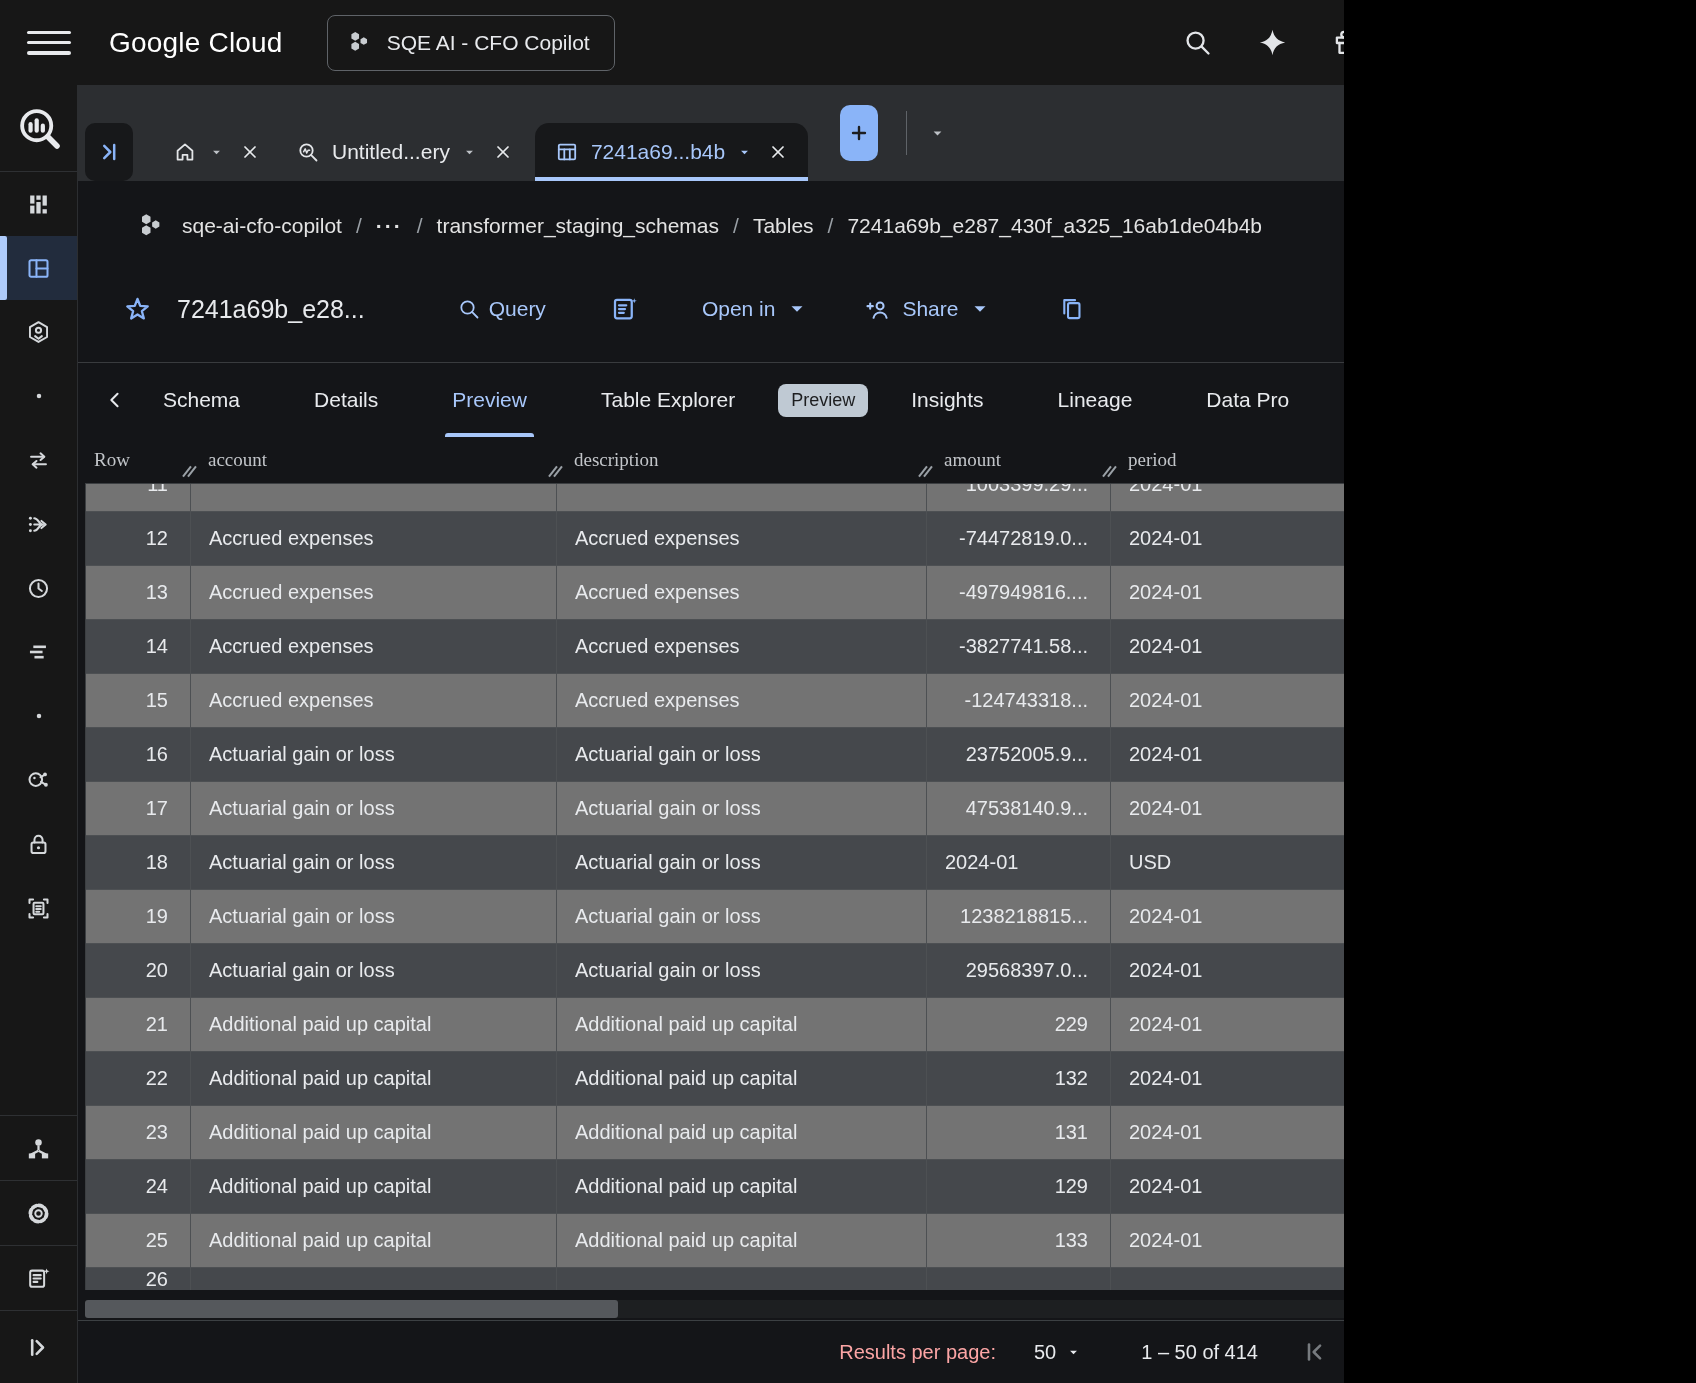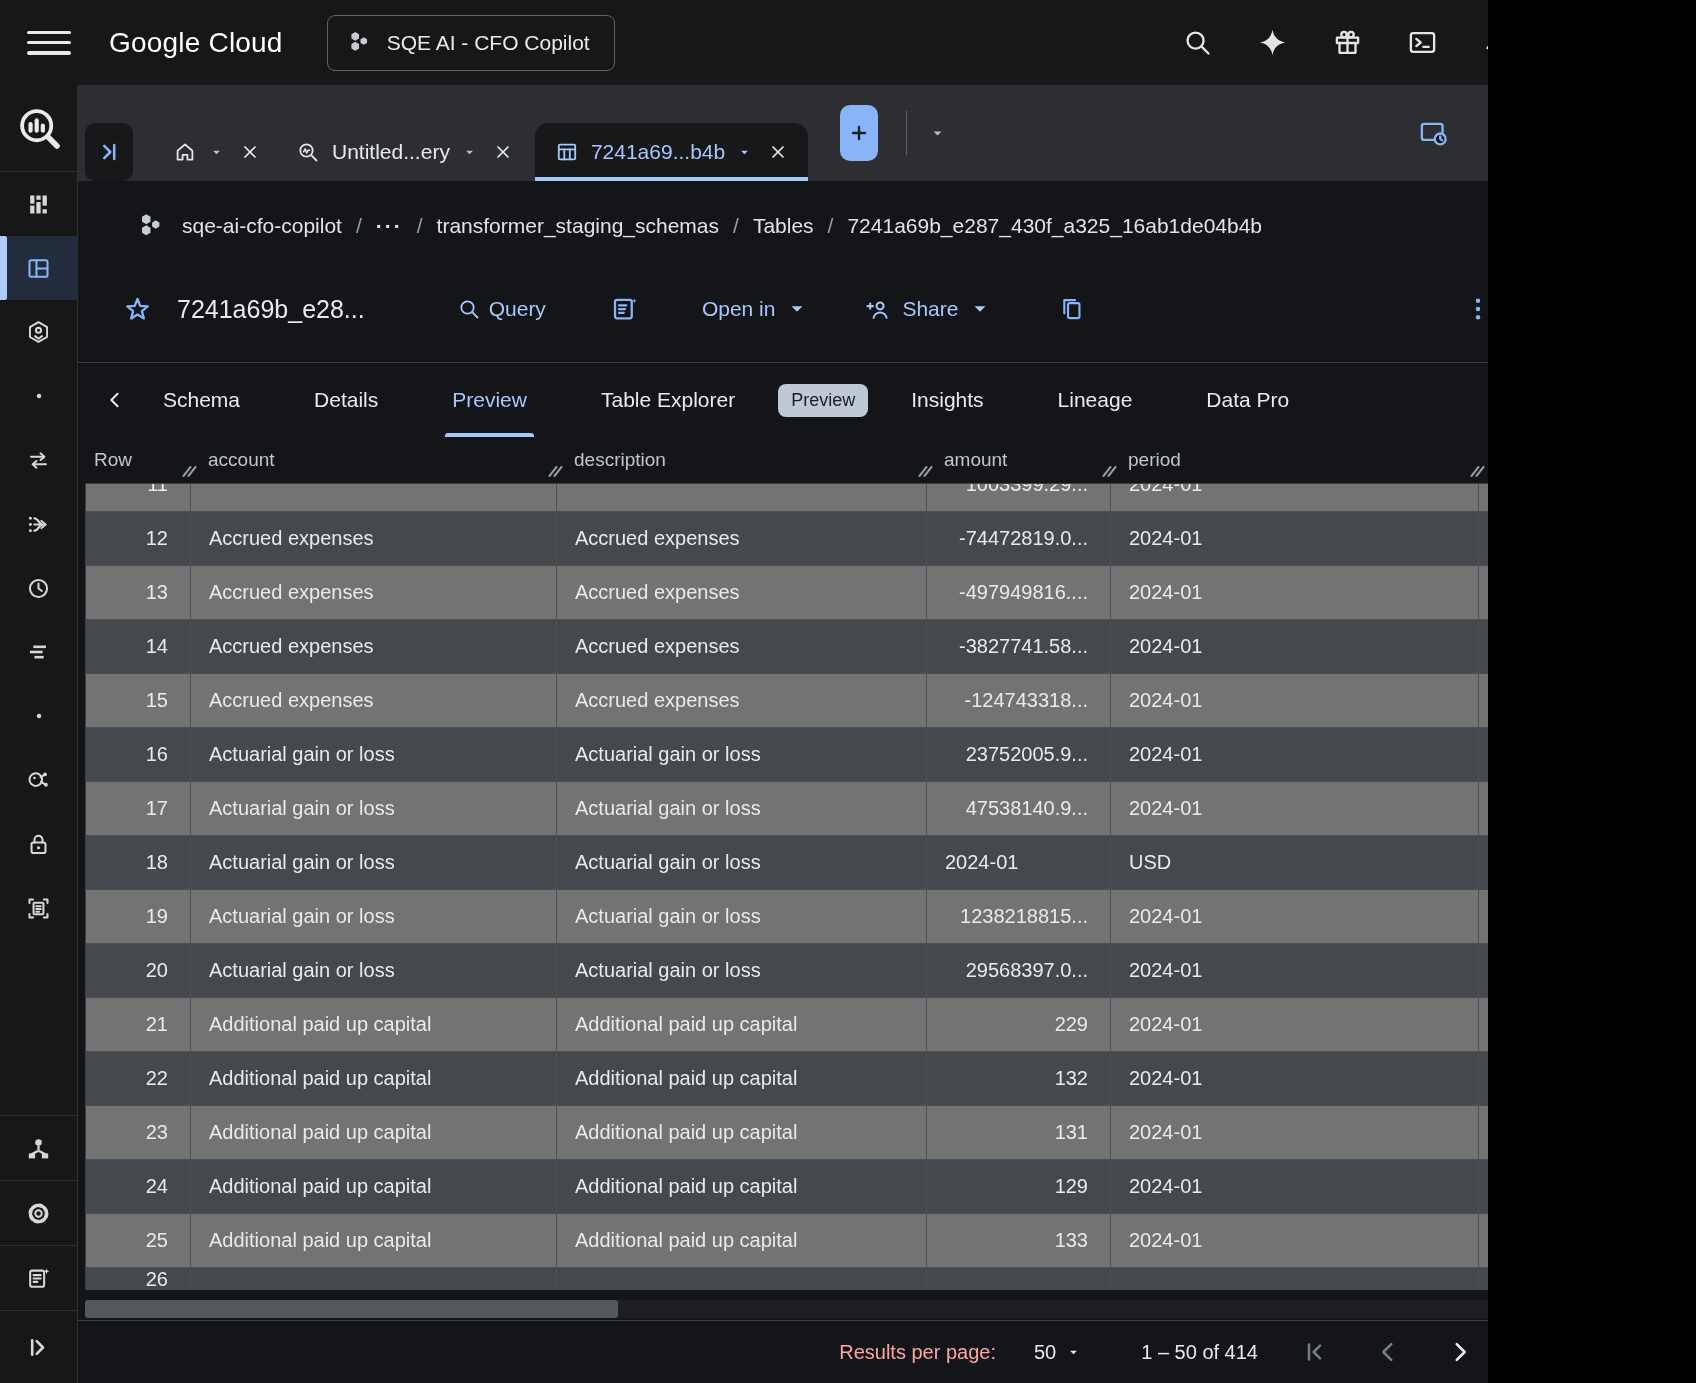--- a/index.html
+++ b/index.html
@@ -1,17 +1,17 @@
 <!DOCTYPE html>
 <html><head>
 <meta charset="utf-8">
 <style>
   html,body{margin:0;padding:0;background:#000;}
   *{box-sizing:border-box;}
-  .screen{position:relative;width:1488px;height:1383px;background:#141518;overflow:hidden;
+  .screen{position:relative;width:1344px;height:1383px;background:#141518;overflow:hidden;
     font-family:"Liberation Sans",sans-serif;color:#e8eaed;-webkit-font-smoothing:antialiased;}
   svg{width:100%;height:100%;display:block;}
   .ic{display:inline-block;flex:none;}
 
   
   .topbar{position:absolute;left:0;top:0;width:1696px;height:85px;background:#171717;
     display:flex;align-items:center;}
   .hamburger{margin-left:27px;width:44px;height:24px;display:flex;flex-direction:column;justify-content:space-between;cursor:pointer;}
   .hamburger span{display:block;height:3.5px;background:#e8eaed;border-radius:2px;}
   .cloud-logo{margin-left:38px;font-size:28px;font-weight:500;letter-spacing:.2px;color:#fff;white-space:nowrap;}
@@ -93,21 +93,21 @@
   .subtab{padding:0 37px;height:100%;display:flex;align-items:center;font-size:21px;color:#e8eaed;cursor:pointer;position:relative;white-space:nowrap;}
   .subtab.active{color:#a8c7fa;}
   .subtab.active::after{content:"";position:absolute;left:30px;right:30px;bottom:0;height:4px;border-radius:3px 3px 0 0;background:#a8c7fa;}
   .preview-badge{margin:0 6px;background:#bfc9d3;color:#1d1e20;font-size:18px;padding:6px 13px;border-radius:8px;white-space:nowrap;}
   .subtab-more{position:absolute;left:1427px;top:0;width:63px;height:100%;border-left:1px solid #3c4043;background:#202225;
     display:flex;align-items:center;justify-content:center;color:#e8eaed;cursor:pointer;}
   .subtab-more .ic{width:20px;height:20px;}
 
   
   .grid-cols{display:grid;grid-template-columns:105px 366px 370px 184px 368px 63px;}
-  .thead{position:absolute;left:7px;top:352px;width:1456px;height:47px;border-bottom:1px solid #3c3f42;}
+  .thead{position:absolute;left:7px;top:352px;width:1456px;height:47px;border-bottom:1px solid #3c3f42;font-family:Liberation Serif, serif;}
   .th{position:relative;display:flex;align-items:center;padding-left:18px;font-size:19px;color:#c2c5c9;}
   .th:first-child{padding-left:9px;}
   .rhandle{position:absolute;left:-8px;bottom:3px;width:16px;height:16px;cursor:col-resize;}
   .rhandle::before,.rhandle::after{content:"";position:absolute;width:1.8px;height:13px;background:#9aa0a6;transform:rotate(38deg);top:1px;}
   .rhandle::before{left:4px;} .rhandle::after{left:9px;}
   .tbody{position:absolute;left:7px;top:399px;width:1456px;}
   .trow{border-left:1px solid #3c3f42;}
   .trow .td{height:54px;display:flex;align-items:center;border-right:1px solid #4d5053;border-bottom:1px solid #4d5053;
     padding-left:18px;font-size:20px;color:#e8eaed;overflow:hidden;white-space:nowrap;}
   .trow .td.num{justify-content:flex-end;padding-right:22px;padding-left:4px;}

